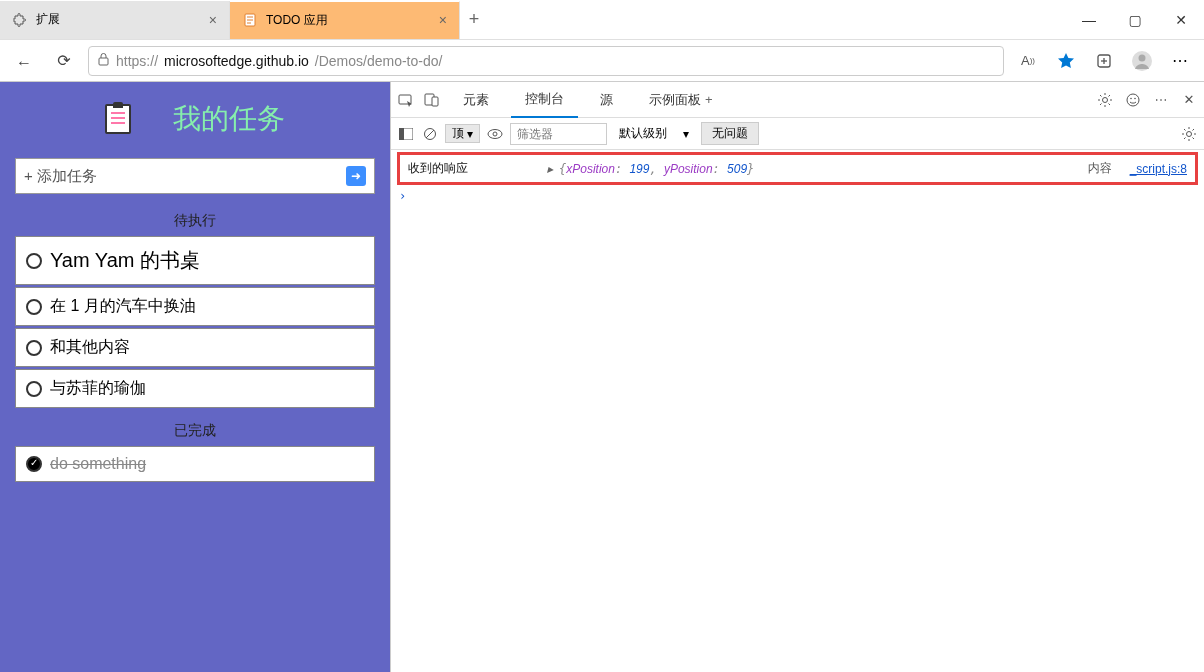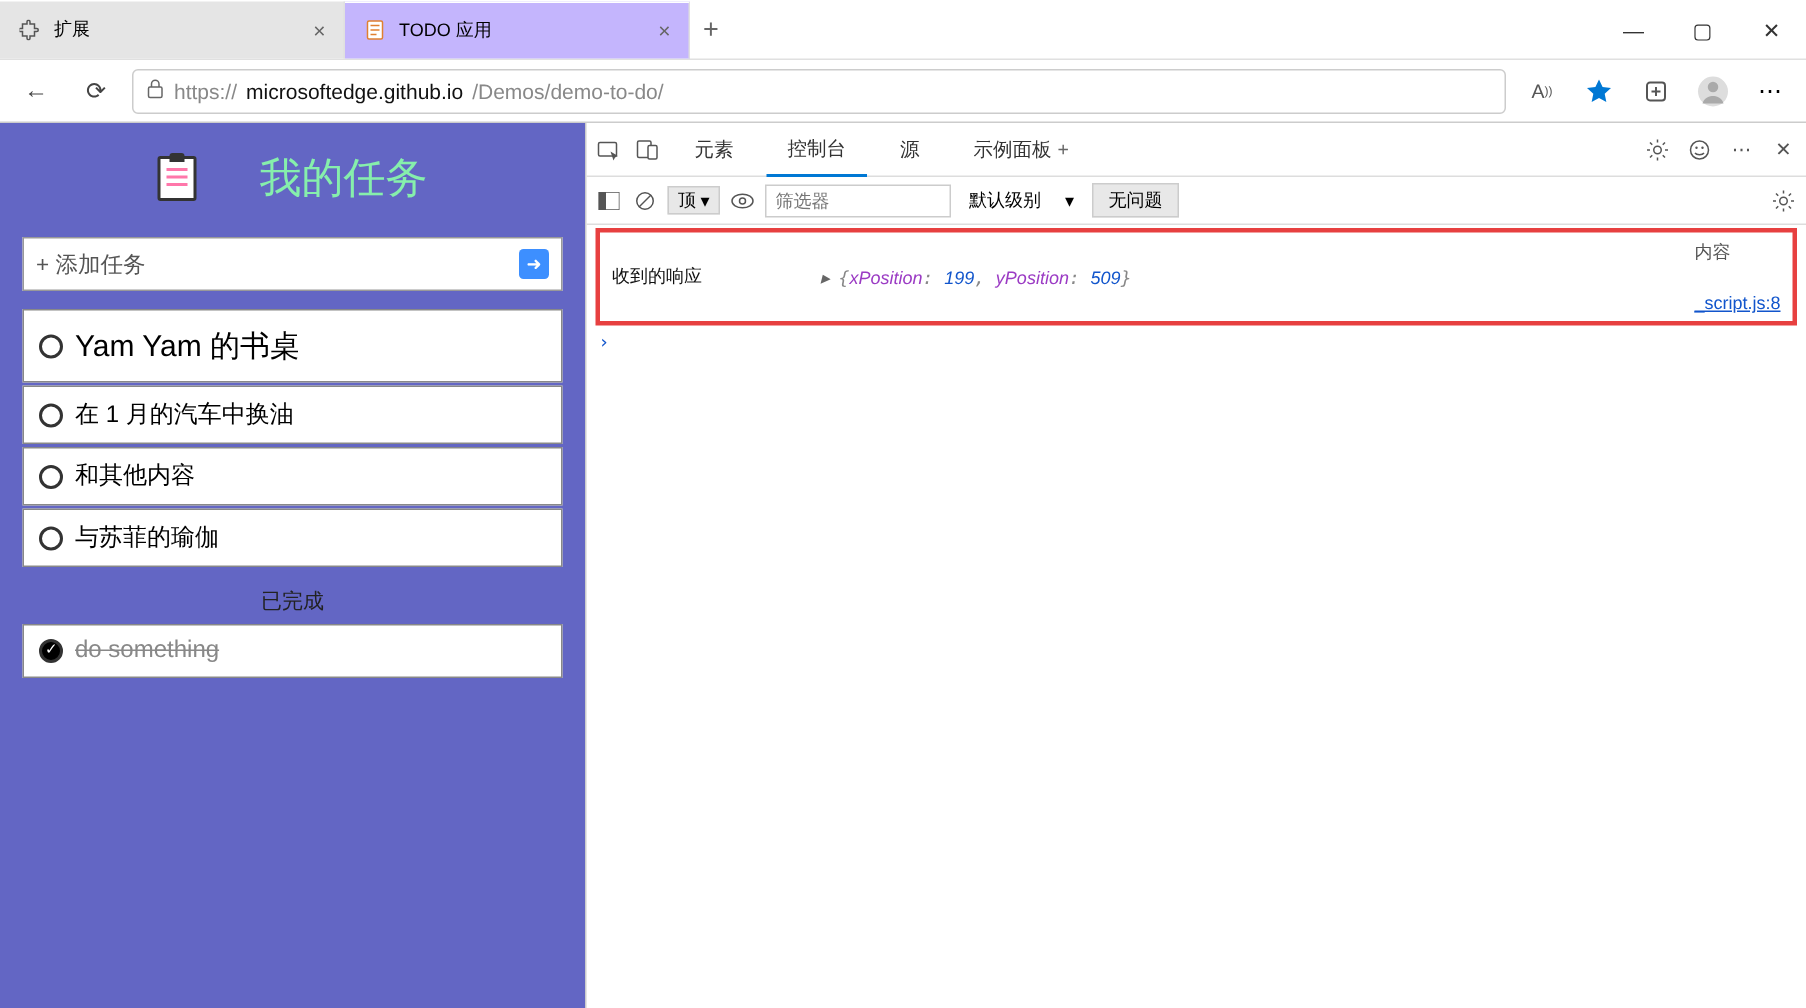--- a/index.html
+++ b/index.html
@@ -1,19 +1,19 @@
 <!DOCTYPE html>
 <html><head>
 <meta charset="utf-8">
 <style>
 * { margin:0; padding:0; box-sizing:border-box; font-family:-apple-system,BlinkMacSystemFont,"Segoe UI",Arial,sans-serif; }
 body { width:1204px; height:672px; background:#fff; overflow:hidden; }
 .titlebar { height:40px; background:#fff; display:flex; align-items:center; border-bottom:1px solid #e0e0e0; }
 .tab { height:38px; display:flex; align-items:center; padding:0 12px; border-right:1px solid #e0e0e0; font-size:12px; gap:8px; position:relative; min-width:230px; }
-.tab.active { background:#c4b5fd; border-top:1px solid #fff; }
+.tab.active { background:#fdba74; border-top:1px solid #fff; }
 .tab:not(.active) { background:#e5e5e5; }
 .tab-icon { width:16px; height:16px; display:flex; align-items:center; justify-content:center; }
 .tab-close { margin-left:auto; font-size:14px; color:#666; cursor:pointer; }
 .newtab { width:28px; display:flex; align-items:center; justify-content:center; font-size:18px; color:#666; }
 .window-controls { margin-left:auto; display:flex; }
 .window-controls .btn { width:46px; height:40px; display:flex; align-items:center; justify-content:center; font-size:14px; color:#333; }
 .toolbar { height:42px; display:flex; align-items:center; padding:0 8px; gap:8px; border-bottom:1px solid #ccc; }
 .tool-btn { width:32px; height:32px; display:flex; align-items:center; justify-content:center; font-size:16px; color:#444; }
 .urlbar { flex:1; height:30px; border:1px solid #ccc; border-radius:4px; display:flex; align-items:center; padding:0 8px; font-size:14px; color:#666; gap:6px; }
 .urlbar .host { color:#111; }
@@ -36,31 +36,31 @@
 .task-item.done .radio::after { content:"✓"; color:#fff; font-size:10px; position:absolute; left:2px; top:-1px; }
 .task-item.done .label { text-decoration:line-through; color:#888; }
 .devtools { flex:1; border-left:1px solid #ccc; display:flex; flex-direction:column; }
 .dt-tabs { height:36px; display:flex; align-items:center; border-bottom:1px solid #ddd; padding:0 6px; gap:8px; font-size:13px; }
 .dt-tab { padding:0 14px; height:36px; display:flex; align-items:center; color:#333; position:relative; }
 .dt-tab.active { border-bottom:2px solid #0078d4; }
 .dt-right { margin-left:auto; display:flex; gap:10px; align-items:center; }
 .dt-ic { width:18px; height:18px; display:flex; align-items:center; justify-content:center; color:#555; }
 .dt-filterbar { height:32px; display:flex; align-items:center; border-bottom:1px solid #ddd; padding:0 6px; gap:6px; font-size:12px; }
 .dt-filterbar select, .dt-filterbar input { font-size:12px; border:1px solid #ccc; height:22px; }
-.dt-filterbar input { padding:0 6px; width:124px; }
+.dt-filterbar input { padding:0 6px; width:97px; }
 .dt-filterbar .dropdown { display:flex; align-items:center; gap:3px; padding:0 6px; }
 .dt-filterbar .btn-gray { background:#e8e8e8; border:1px solid #ccc; padding:2px 10px; }
 .console-area { flex:1; padding:0; font-size:12px; position:relative; }
 .log-row { border:3px solid #e74040; margin:2px 6px; padding:5px 8px; display:flex; align-items:center;gap:19px; }
 .log-row .msg { color:#111; font-family:Consolas,monospace; }
 .log-row .obj { color:#888; font-style:italic; margin-left:60px; font-family:Consolas,monospace; }
 .log-row .key { color:#9b3bc4; }
 .log-row .num { color:#1155cc; }
 .log-row .caret { color:#666; margin-right:6px; }
-.log-meta { margin-left:auto; display:flex; gap:18px; align-items:flex-start; font-family:Consolas,monospace;flex-direction:column; }
+.log-meta { margin-left:auto; display:flex; gap:18px; align-items:center; font-family:Consolas,monospace; }
 .log-meta .link { color:#1155cc; text-decoration:underline; }
 .prompt { padding:2px 8px; color:#1155cc; font-family:Consolas,monospace; }
 </style>
 </head>
 <body>
 
 <div class="titlebar">
   <div class="tab">
     <span class="tab-icon">
       <svg width="14" height="14" viewBox="0 0 14 14">
@@ -132,20 +132,21 @@
 <div class="main">
   <div class="app-pane">
     <div class="app-title">
       <div class="clip"></div>
       <h1>我的任务</h1>
     </div>
     <div class="add-task">
       <span>+ 添加任务</span>
       <span class="submit-ic">➜</span>
     </div>
+    <div class="section-header">待执行</div>
     <div class="task-item big">
         <span class="radio"></span>
         <span class="label">Yam Yam 的书桌</span>
       </div>
     <div class="task-item">
         <span class="radio"></span>
         <span class="label">在 1 月的汽车中换油</span>
       </div>
     <div class="task-item">
         <span class="radio"></span>

